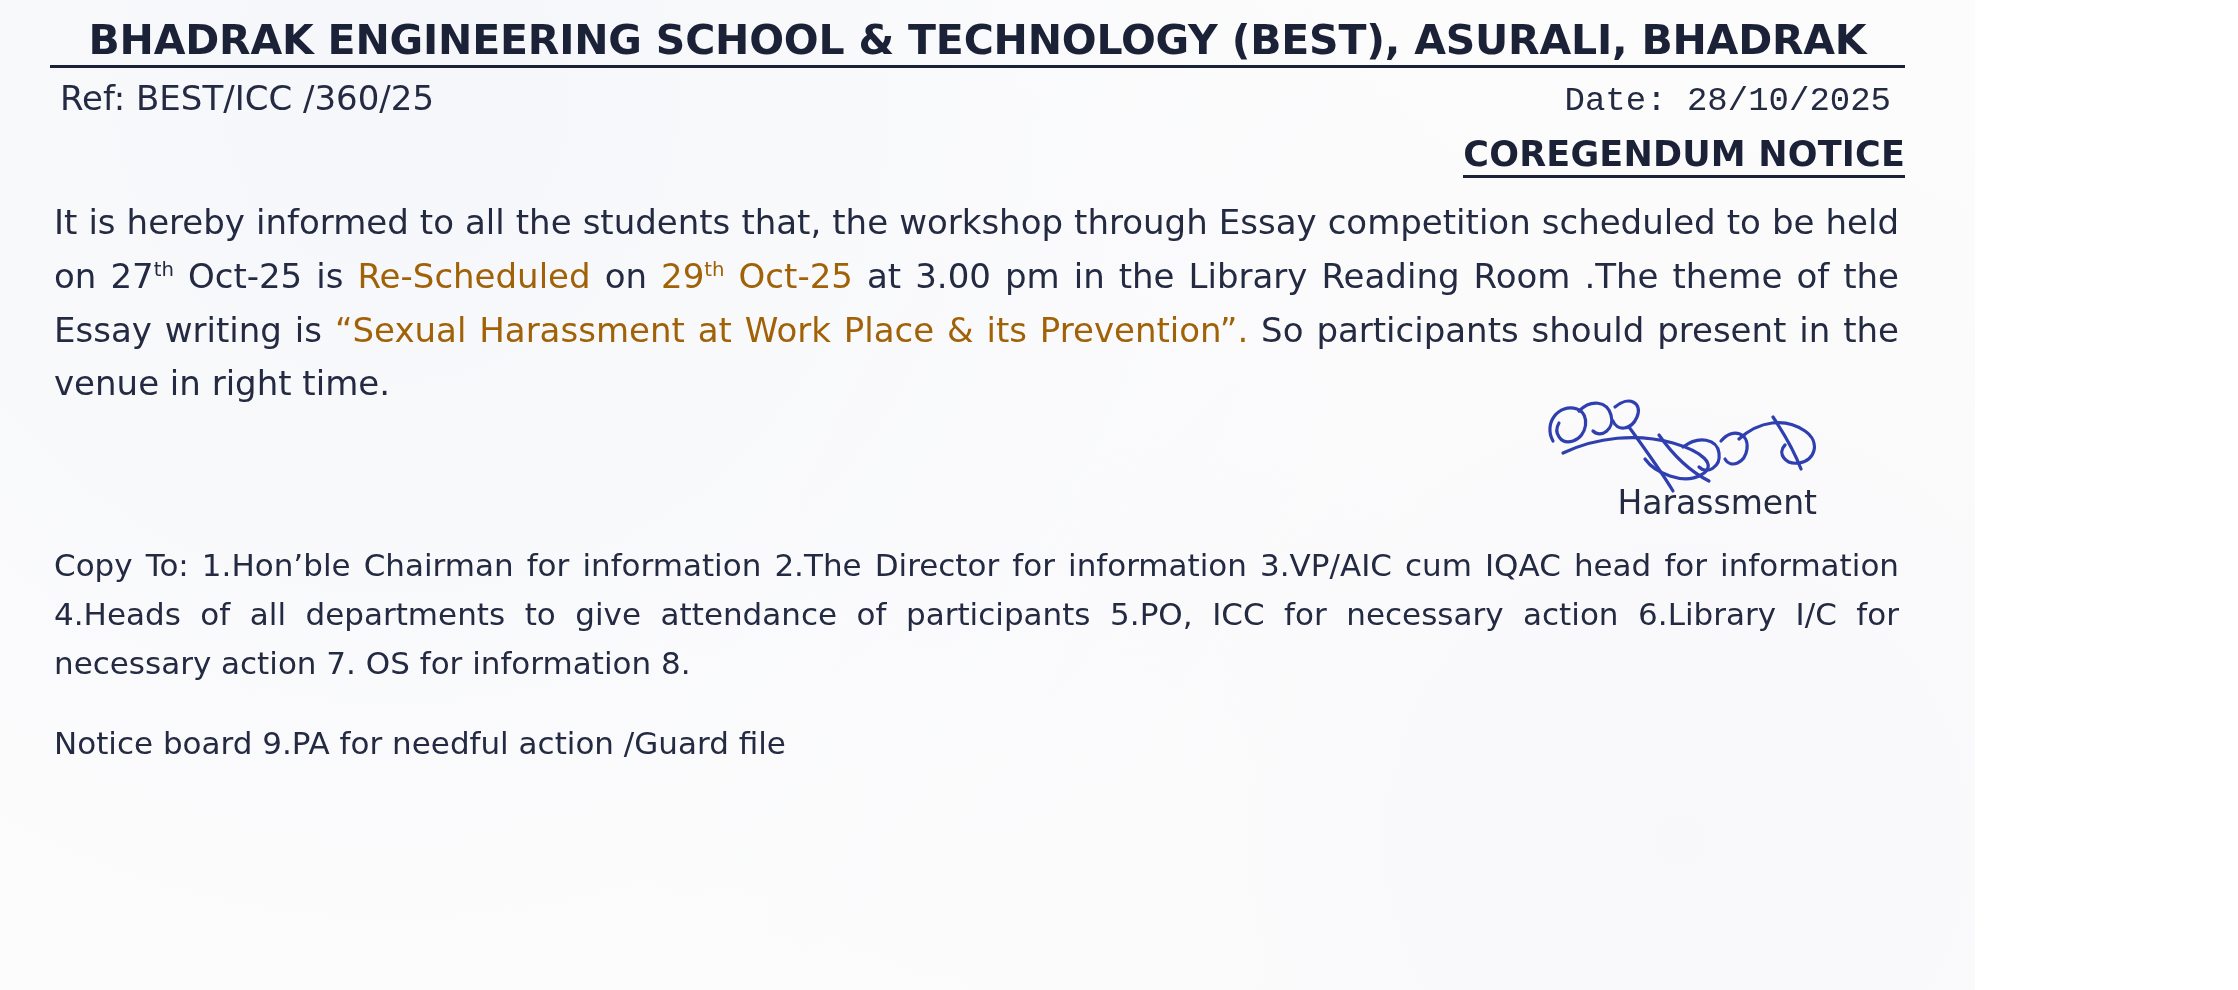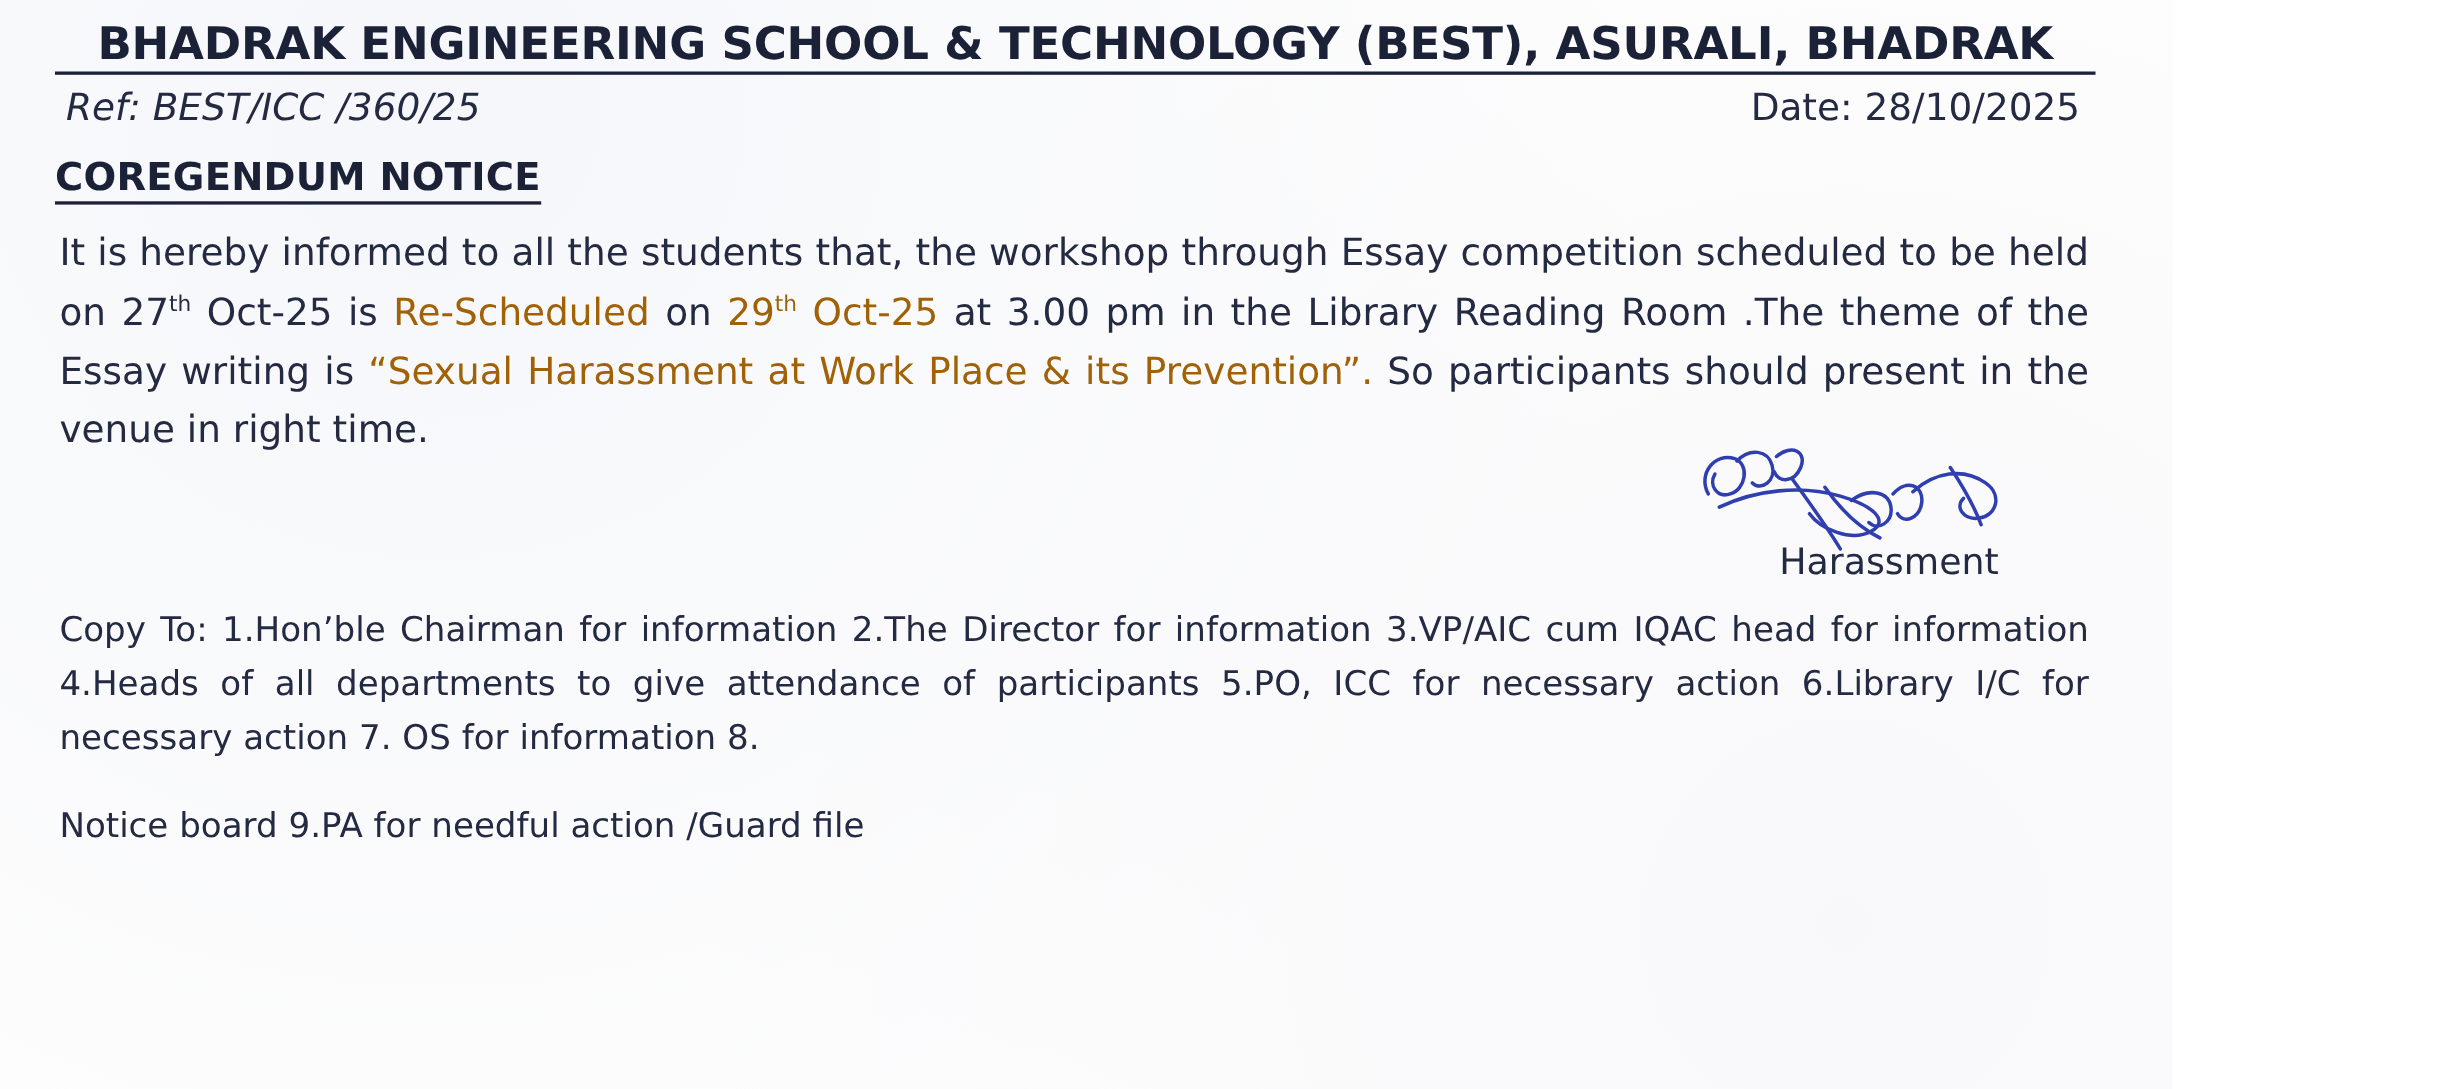--- a/index.html
+++ b/index.html
@@ -49,26 +49,26 @@
   }
   .refline {
     display: flex;
     justify-content: space-between;
     align-items: baseline;
     font-size: 34px;
     margin-top: 10px;
     padding: 0 14px 0 10px;
     color: #232a42;
   }
-  .ref-no { white-space: pre; font-style: italic; }
-  .date { white-space: pre; }
+  .ref-no { white-space: pre; }
+  .date { white-space: pre; font-family: Liberation Mono, monospace; }
 
   .notice-title-wrap {
-    text-align: left;
-    margin-top: 24px;
+    text-align: right;
+    margin-top: 14px;
   }
   .notice-title {
     display: inline-block;
     font-size: 35px;
     font-weight: bold;
     color: #1b2136;
     border-bottom: 3px solid #1b2136;
     padding-bottom: 1px;
     letter-spacing: 0.2px;
   }

